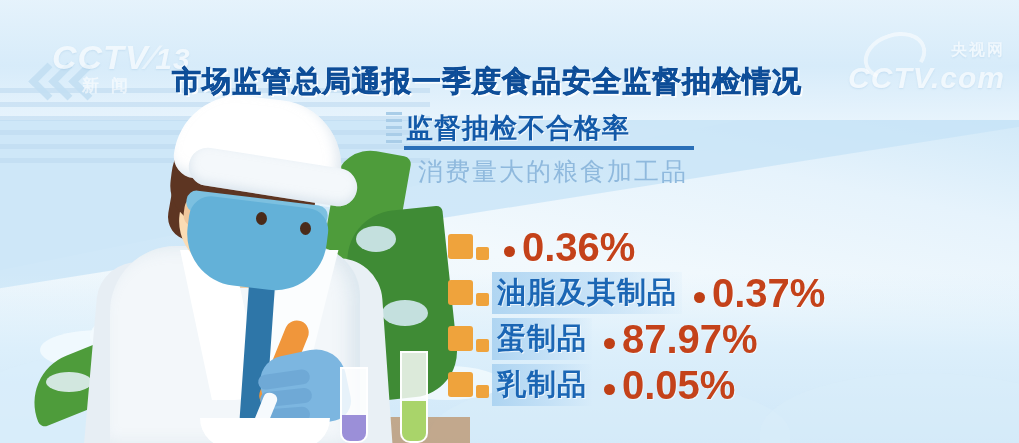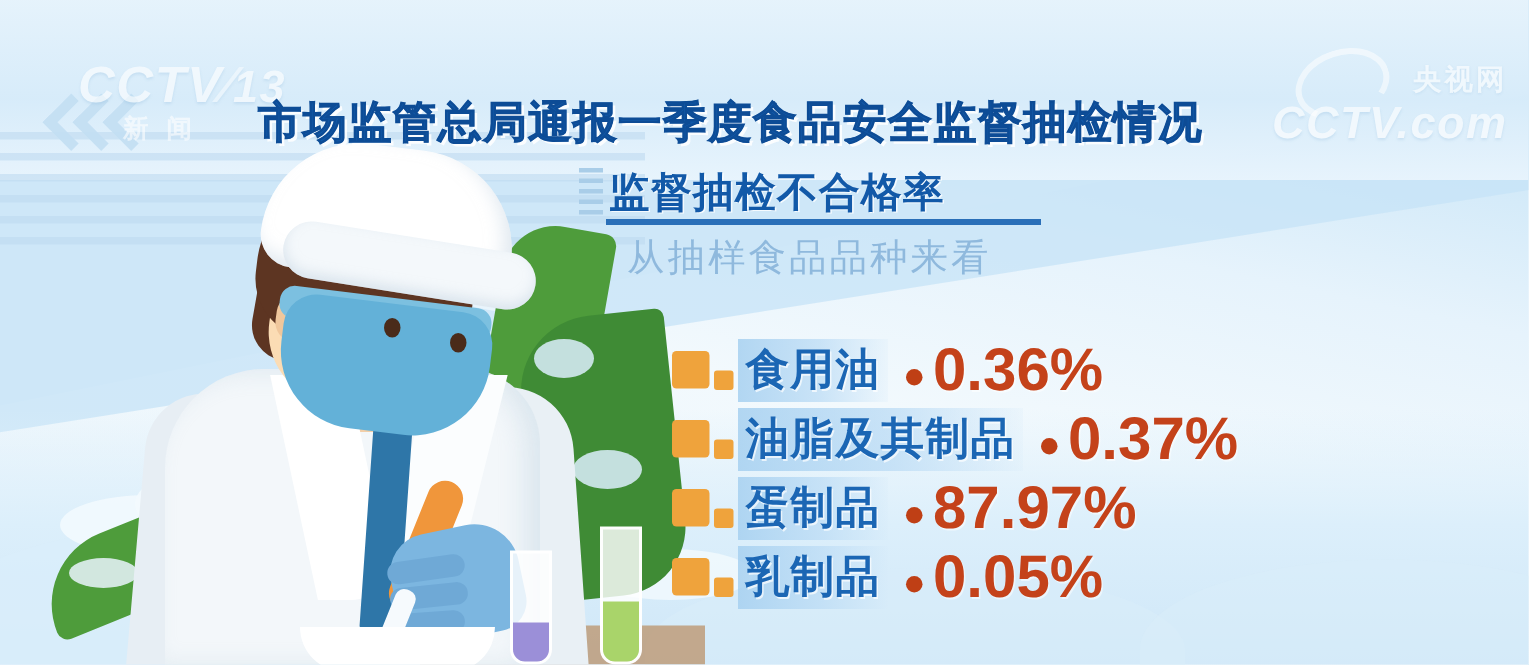--- a/index.html
+++ b/index.html
@@ -34,21 +34,21 @@
     width:20px;height:20px;transform:rotate(45deg);opacity:.9;}
 
   
   .wm{position:absolute;color:#ffffff;opacity:.62;font-weight:700;letter-spacing:1px;
     text-shadow:0 1px 2px rgba(120,170,210,.35);}
   .wm-cctv13{left:52px;top:38px;font-size:34px;font-style:italic;}
   .wm-cctv13 .n13{font-size:30px;}
   .wm-xinwen{position:absolute;left:82px;top:74px;color:#ffffff;opacity:.6;
     font-size:17px;letter-spacing:12px;font-weight:700;}
   .wm-right{right:14px;top:40px;font-size:30px;font-style:italic;text-align:right;}
-  .wm-right .ys{font-size:19px;font-style:normal;letter-spacing:2px;opacity:.95;text-align:right;}
+  .wm-right .ys{font-size:16px;font-style:normal;letter-spacing:2px;opacity:.95;text-align:right;}
   .wm-ring{position:absolute;right:92px;top:33px;width:56px;height:38px;
     border:4px solid #ffffff;border-radius:50%;opacity:.55;transform:rotate(-18deg);
     border-bottom-color:transparent;}
 
   
   .ill{position:absolute;left:0;top:0;width:460px;height:443px;}
   .leaf{position:absolute;background:#5ea840;}
   .leaf-dark{background:#3f8b35;}
   .leaf-mid{background:#4e9c3b;}
 
@@ -228,30 +228,29 @@
 
   <div class="subhead-ticks">
     <i></i>
       <i></i>
       <i></i>
       <i></i>
       <i></i>
   </div>
   <div class="subhead">监督抽检不合格率</div>
   <div class="subhead-rule"></div>
-  <div class="thirdline">从抽样食品品种来看</div>
+  <div class="thirdline">消费量大的粮食加工品</div>
 
 
   <div class="rows">
     <div class="row">
       <div class="bullet">
           <span class="sq-big"></span>
           <span class="sq-sm"></span>
         </div>
-      <div class="cat">食用油</div>
       <div class="dot"></div>
       <div class="val">0.36%</div>
     </div>
     <div class="row">
       <div class="bullet">
           <span class="sq-big"></span>
           <span class="sq-sm"></span>
         </div>
       <div class="cat">油脂及其制品</div>
       <div class="dot"></div>

